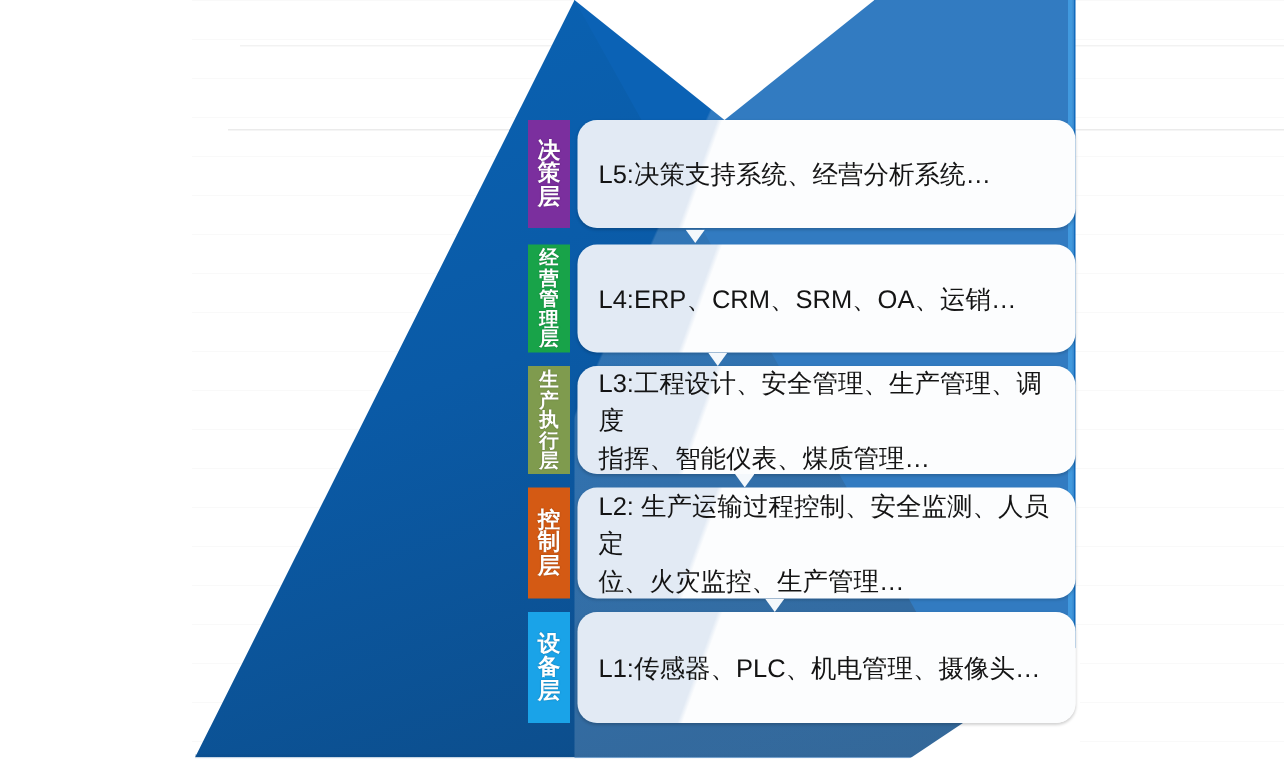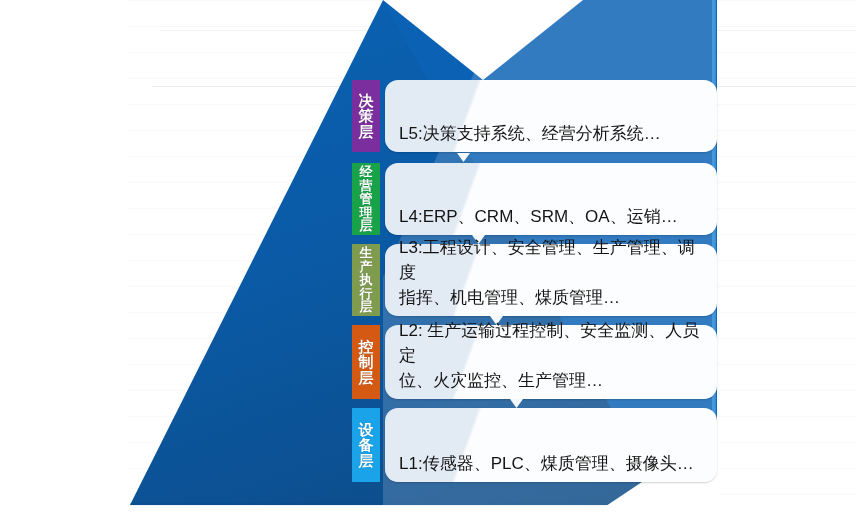--- a/index.html
+++ b/index.html
@@ -94,21 +94,21 @@
     margin-left:5px;
     width:332px;
     box-sizing:border-box;
     border-radius:13px;
     background:linear-gradient(110deg,
        #e2eaf4 0%,
        #e2eaf4 26%,
        #fcfdfe 27%,
        #fcfdfe 100%);
     box-shadow:0 1px 2px rgba(0,0,0,.18);
-    display:flex;align-items:flex-end;
+    display:flex;align-items:center;
     padding:6px 14px;
     color:#141414;
     font-size:17px;
     line-height:25px;
     font-weight:400;
   }
   .card-text{white-space:pre-line;}
 
   
   .chevron{
@@ -176,21 +176,21 @@
     <div class="row" id="row-l3">
       <div class="tab" style="background:#7f9b4e;font-size:13px;line-height:13.5px;">
         <span>生</span>
         <span>产</span>
         <span>执</span>
         <span>行</span>
         <span>层</span>
       </div>
       <div class="card">
         <div class="card-text">L3:工程设计、安全管理、生产管理、调度
-指挥、机电管理、煤质管理…</div>
+指挥、智能仪表、煤质管理…</div>
       </div>
     </div>
     <div class="chevron" style="left:138px;top:316px;"></div>
 
     <div class="row" id="row-l2">
       <div class="tab" style="background:#d45a14">
         <span>控</span>
         <span>制</span>
         <span>层</span>
       </div>
@@ -201,18 +201,18 @@
     </div>
     <div class="chevron" style="left:158px;top:399px;"></div>
 
     <div class="row" id="row-l1">
       <div class="tab" style="background:#1aa3e8">
         <span>设</span>
         <span>备</span>
         <span>层</span>
       </div>
       <div class="card">
-        <div class="card-text">L1:传感器、PLC、煤质管理、摄像头…</div>
+        <div class="card-text">L1:传感器、PLC、机电管理、摄像头…</div>
       </div>
     </div>
 
   </div>
 </div>
 
 </body></html>

